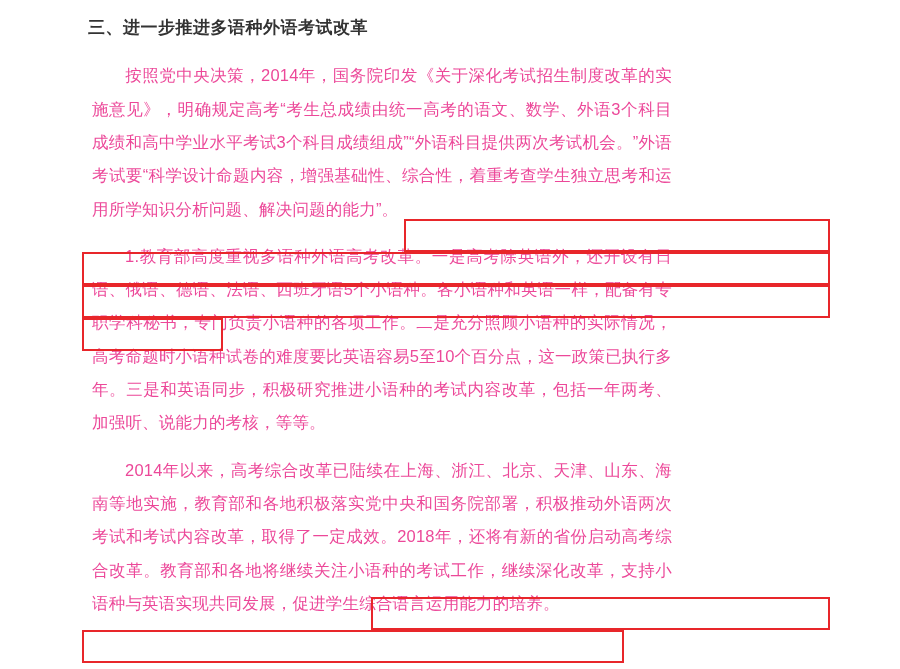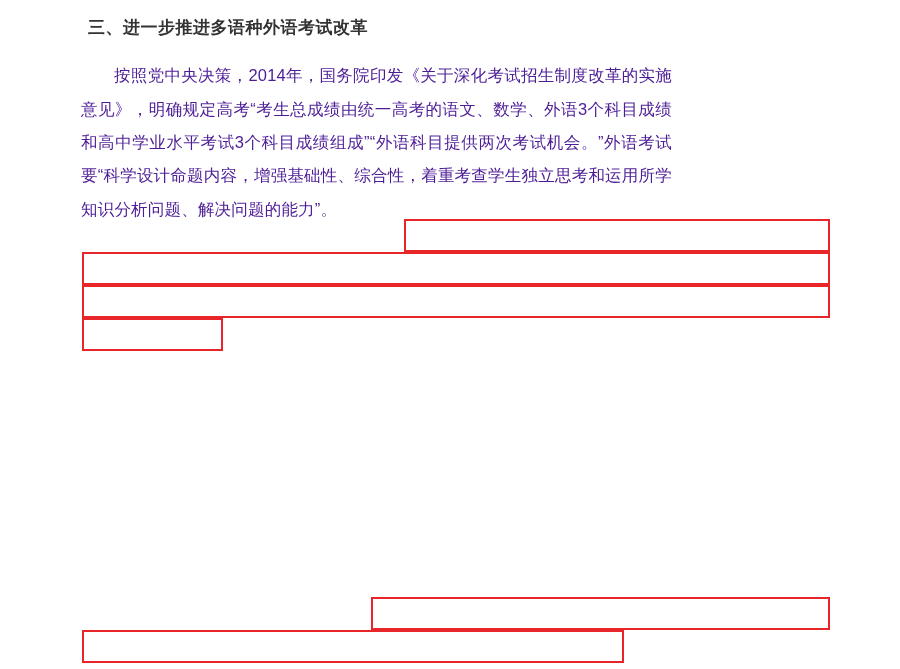--- a/index.html
+++ b/index.html
@@ -25,22 +25,22 @@
     font-size: 17px;
     font-weight: bold;
     color: #333333;
     letter-spacing: 0.5px;
     margin: 0 0 18px 8px;
     line-height: 1.6;
   }
   .para {
     font-size: 16.5px;
     line-height: 2.02;
-    color: #4c1d95;
-    margin: 0 0 14px 1px;
+    color: #ec4899;
+    margin: 0 0 14px 12px;
     text-align: justify;
     letter-spacing: 0.2px;
   }
   .para .indent {
     display: inline-block;
     width: 33px;
   }
   
   .hl {
     position: absolute;
@@ -51,22 +51,24 @@
 </style>
 </head>
 <body>
 
 <div class="page">
 
   <h1 class="doc-title">三、进一步推进多语种外语考试改革</h1>
 
   <p class="para"><span class="indent"></span><span>按照党中央决策，2014年，国务院印发《关于深化考试招生制度改革的实施意见》，明确规定高考“考生总成绩由统一高考的语文、数学、外语3个科目成绩和高中学业水平考试3个科目成绩组成”“外语科目提供两次考试机会。”外语考试要“科学设计命题内容，增强基础性、综合性，着重考查学生独立思考和运用所学知识分析问题、解决问题的能力”。</span></p>
 
+  <p class="para"><span class="indent"></span><span>1.教育部高度重视多语种外语高考改革。一是高考除英语外，还开设有日语、俄语、德语、法语、西班牙语5个小语种。各小语种和英语一样，配备有专职学科秘书，专门负责小语种的各项工作。二是充分照顾小语种的实际情况，高考命题时小语种试卷的难度要比英语容易5至10个百分点，这一政策已执行多年。三是和英语同步，积极研究推进小语种的考试内容改革，包括一年两考、加强听、说能力的考核，等等。</span></p>
 
 
+  <p class="para"><span class="indent"></span><span>2014年以来，高考综合改革已陆续在上海、浙江、北京、天津、山东、海南等地实施，教育部和各地积极落实党中央和国务院部署，积极推动外语两次考试和考试内容改革，取得了一定成效。2018年，还将有新的省份启动高考综合改革。教育部和各地将继续关注小语种的考试工作，继续深化改革，支持小语种与英语实现共同发展，促进学生综合语言运用能力的培养。</span></p>
 
   <div class="hl" style="left:404px; top:219px; width:426px; height:33px;"></div>
   <div class="hl" style="left:82px; top:252px; width:748px; height:33px;"></div>
   <div class="hl" style="left:82px; top:285px; width:748px; height:33px;"></div>
   <div class="hl" style="left:82px; top:318px; width:141px; height:33px;"></div>
   <div class="hl" style="left:371px; top:597px; width:459px; height:33px;"></div>
   <div class="hl" style="left:82px; top:630px; width:542px; height:33px;"></div>
 
 </div>
 

